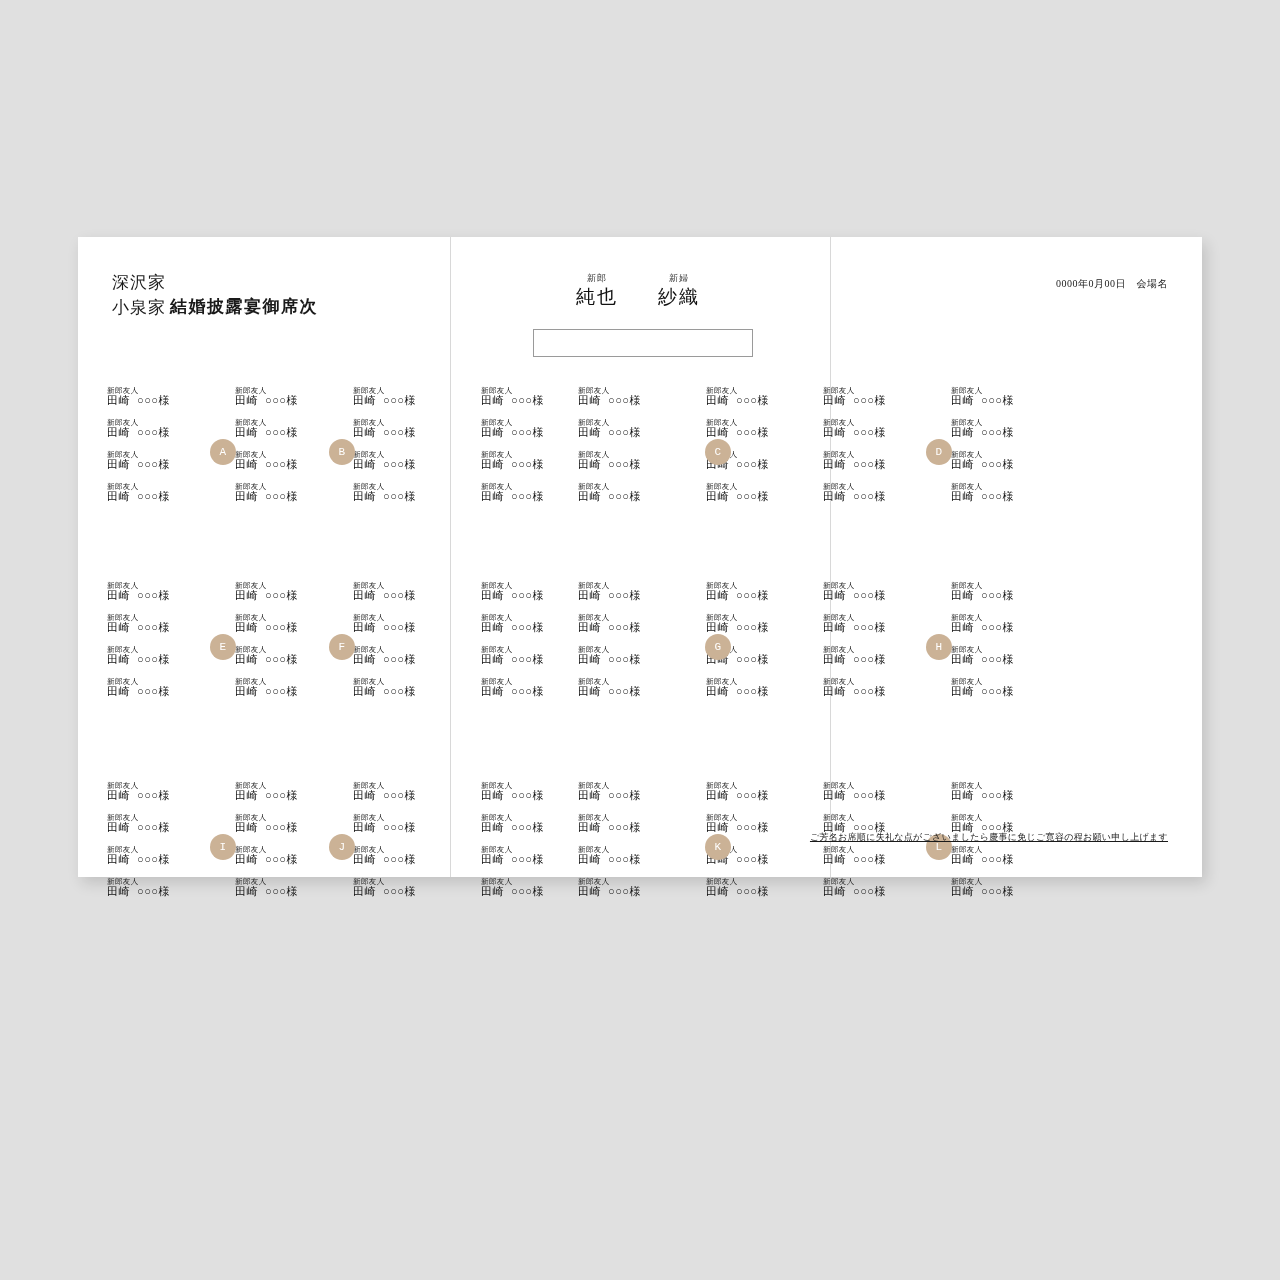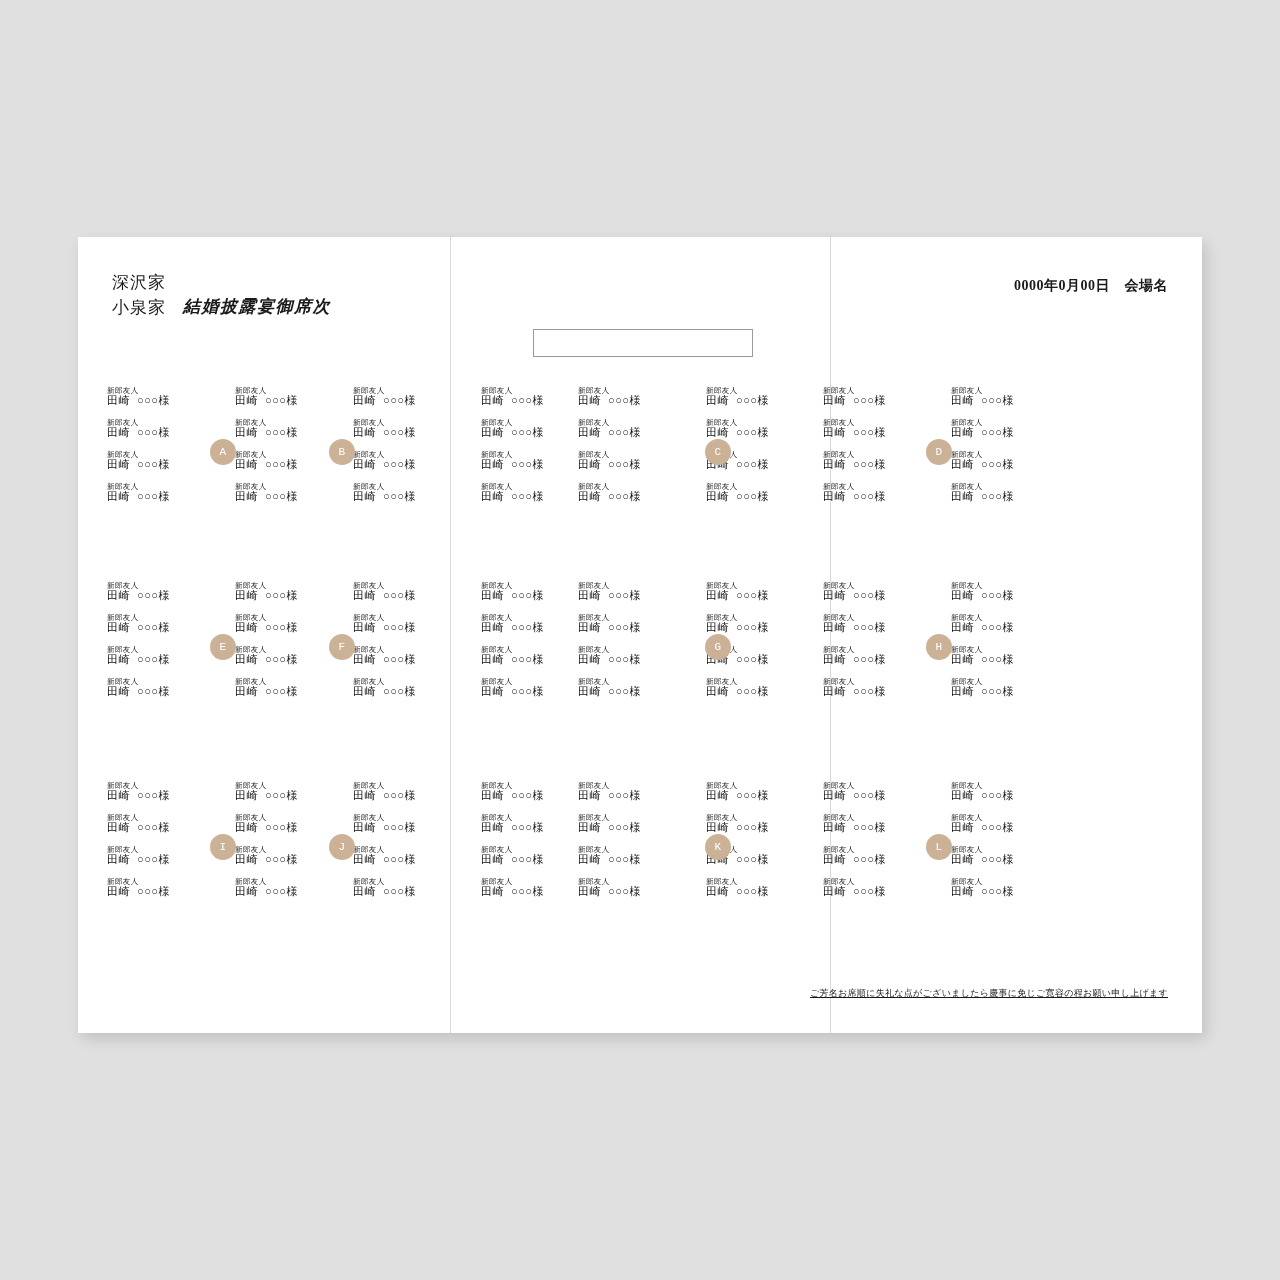--- a/index.html
+++ b/index.html
@@ -5,55 +5,55 @@
   html,body{margin:0;padding:0;}
   body{
     width:1280px;height:1280px;
     background:#e0e0e0;
     font-family:"Liberation Serif","DejaVu Serif",serif;
     overflow:hidden;
   }
   #sheet{
     position:absolute;
     left:78px;top:237px;
-    width:1124px;height:796px;
+    width:1124px;height:640px;
     background:#ffffff;
     box-shadow:4px 6px 14px rgba(0,0,0,0.14);
   }
   .fold{
     position:absolute;top:0;bottom:0;width:1px;background:#d8d8d8;
   }
   #fold1{left:372px;}
   #fold2{left:752px;}
 
   
   .family-names{
     position:absolute;left:34px;top:34px;
     font-size:17px;line-height:1.45;letter-spacing:1px;color:#1a1a1a;
   }
   .doc-title{
-    position:absolute;left:105px;top:58px;
-    font-size:17px;letter-spacing:1.5px;color:#1a1a1a;font-weight:bold;font-style:italic;
+    position:absolute;left:92px;top:58px;
+    font-size:17px;letter-spacing:1.5px;color:#1a1a1a;font-weight:bold;
   }
   .couple{
     position:absolute;left:430px;top:36px;width:260px;
     text-align:center;
   }
   .couple .pair{display:flex;justify-content:center;gap:40px;}
   .couple .person{display:flex;flex-direction:column;align-items:center;}
   .couple .role{font-size:9px;color:#333;letter-spacing:1px;line-height:1.2;}
   .couple .name{font-size:19px;color:#111;letter-spacing:2px;line-height:1.35;}
   .blank-box{
     position:absolute;left:455px;top:92px;
     width:218px;height:26px;
     border:1px solid #9a9a9a;background:#fff;
   }
   .date-venue{
     position:absolute;right:34px;top:40px;
-    font-size:14px;letter-spacing:0.5px;color:#1a1a1a;font-weight:bold;
+    font-size:10px;letter-spacing:0.5px;color:#1a1a1a;font-weight:normal;
   }
 
   
   .table{
     position:absolute;
     width:232px;height:130px;font-family:Liberation Mono, monospace;
   }
   .table .col{
     position:absolute;top:0;width:104px;
   }
@@ -95,20 +95,32 @@
   <div class="fold" id="fold1"></div>
   <div class="fold" id="fold2"></div>
 
   <div class="family-names">
     <div>深沢家</div>
     <div>小泉家</div>
   </div>
 
   <div class="doc-title">結婚披露宴御席次</div>
 
+  <div class="couple">
+    <div class="pair">
+      <div class="person">
+        <span class="role">新郎</span>
+        <span class="name">純也</span>
+      </div>
+      <div class="person">
+        <span class="role">新婦</span>
+        <span class="name">紗織</span>
+      </div>
+    </div>
+  </div>
 
   <div class="blank-box"></div>
 
   <div class="date-venue">0000年0月00日　会場名</div>
 
   <div id="tables-layer">
       <div class="table" style="left: 29px; top: 150px;">
         <div class="col left">
           <div class="guest">
             <div class="rel">新郎友人</div>

